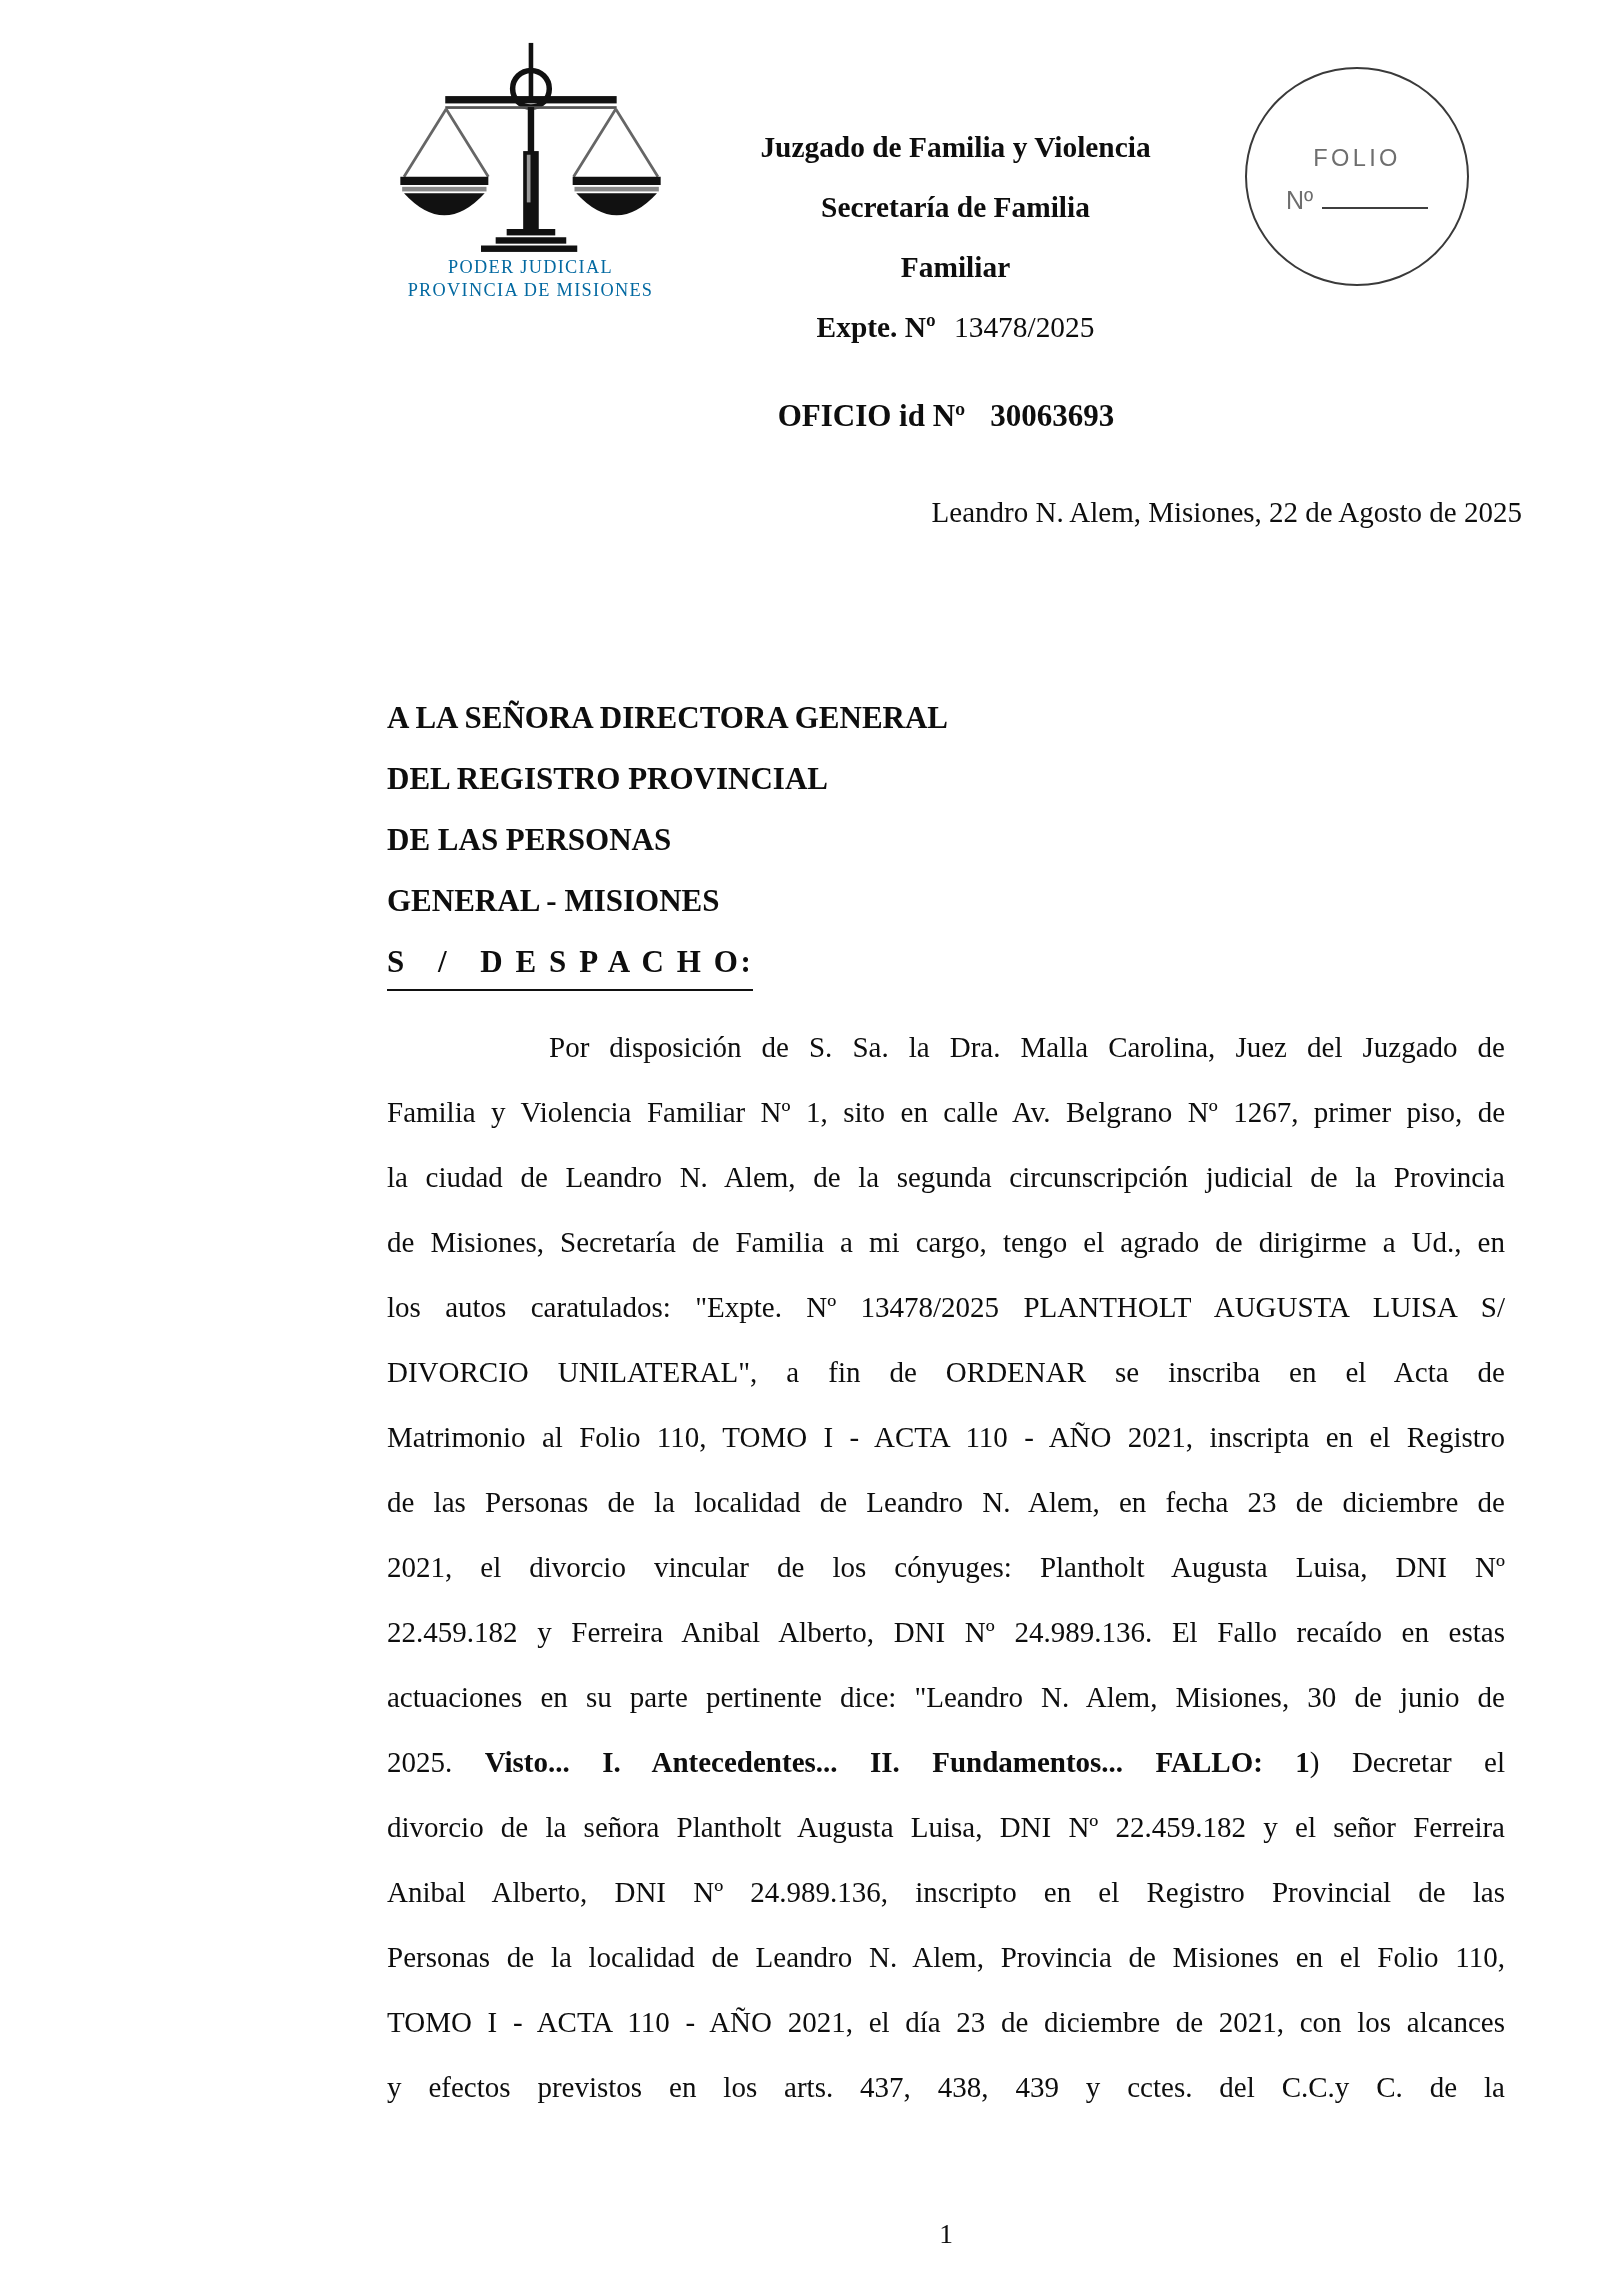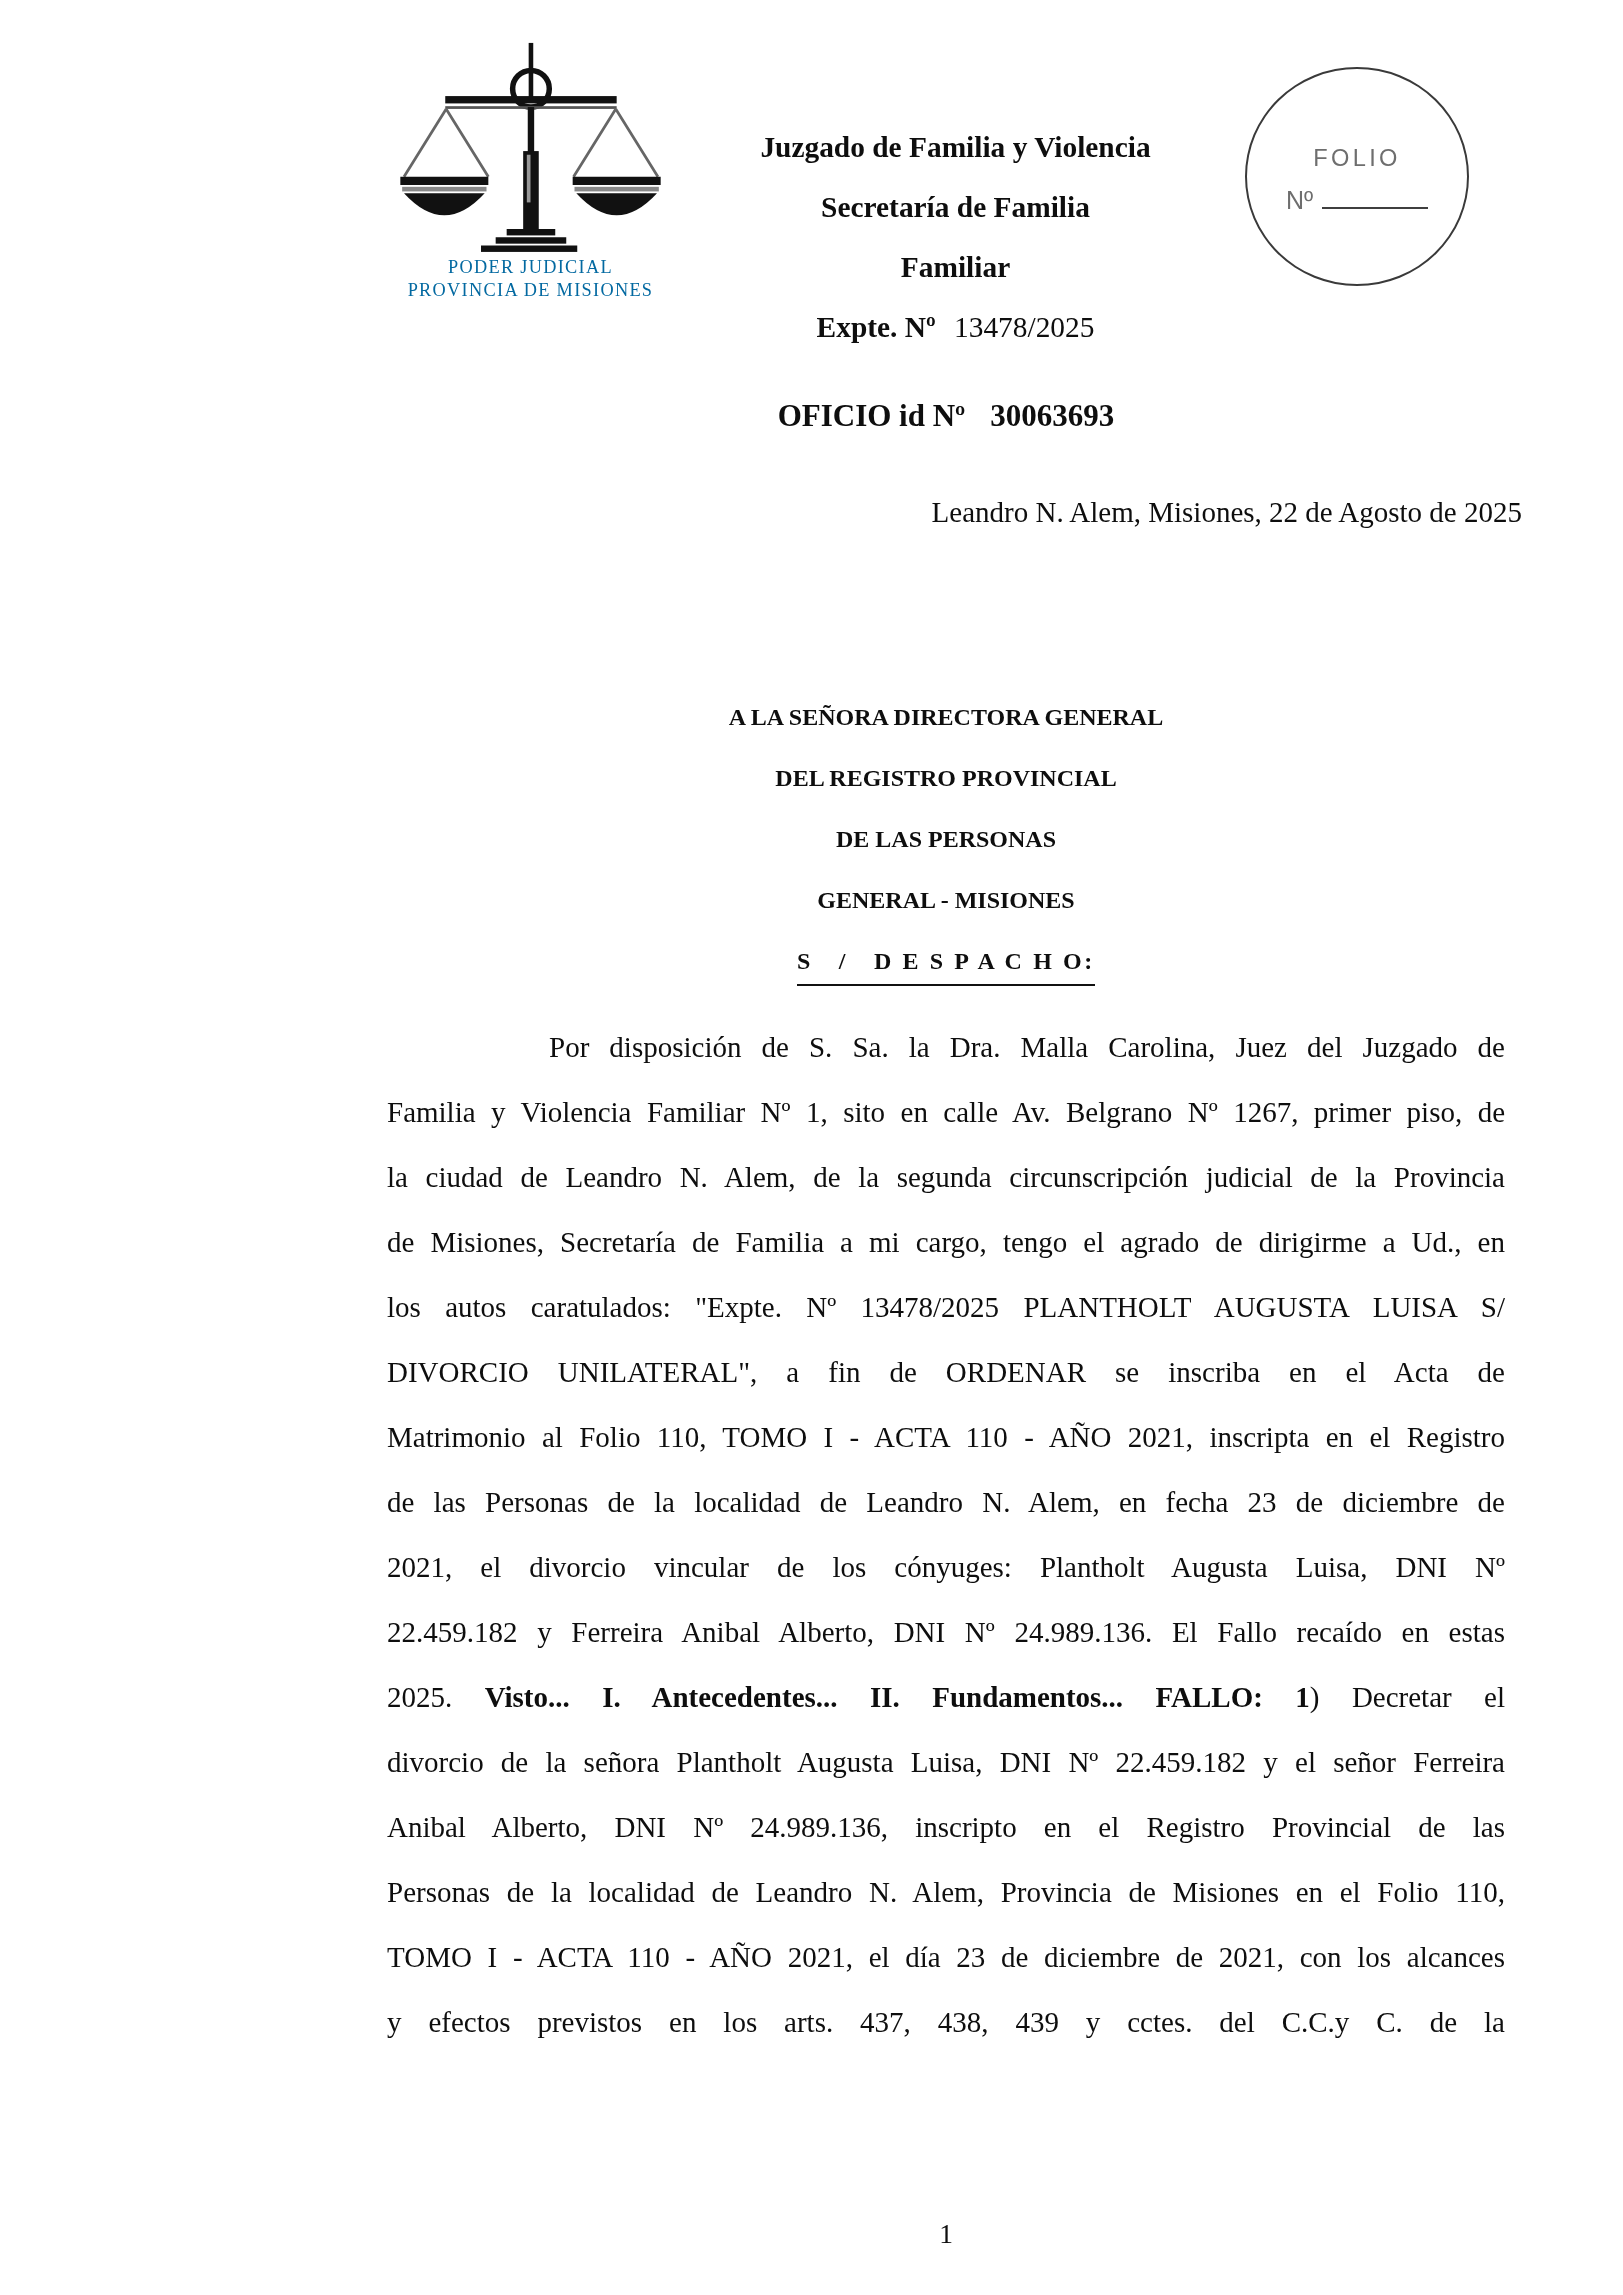--- a/index.html
+++ b/index.html
@@ -39,21 +39,21 @@
     position:absolute;left:387px;top:398px;width:1118px;
     text-align:center;font-weight:bold;font-size:31px;white-space:nowrap;
   }
   .doc-title .title-num{margin-left:25px;}
   .dateline{
     position:absolute;left:387px;top:496px;width:1135px;
     text-align:right;font-size:29px;white-space:nowrap;
   }
   .addressee{
     position:absolute;left:387px;top:687px;width:1118px;
-    font-weight:bold;font-size:24px;text-align:center;
+    font-weight:bold;font-size:31px;
   }
   .addressee .aline{height:61px;line-height:61px;white-space:nowrap;}
   .despacho span{
     border-bottom:2.6px solid #111;padding-bottom:10px;
     white-space:pre;letter-spacing:2.6px;
   }
   .body-text{
     position:absolute;left:387px;top:1015px;width:1118px;
     font-size:29px;
   }
@@ -134,20 +134,21 @@
       <div class="bline indent"><span>Por disposición de S. Sa. la Dra. Malla Carolina, Juez del Juzgado de</span></div>
       <div class="bline"><span>Familia y Violencia Familiar Nº 1, sito en calle Av. Belgrano Nº 1267, primer piso, de</span></div>
       <div class="bline"><span>la ciudad de Leandro N. Alem, de la segunda circunscripción judicial de la Provincia</span></div>
       <div class="bline"><span>de Misiones, Secretaría de Familia a mi cargo, tengo el agrado de dirigirme a Ud., en</span></div>
       <div class="bline"><span>los autos caratulados: "Expte. Nº 13478/2025 PLANTHOLT AUGUSTA LUISA S/</span></div>
       <div class="bline"><span>DIVORCIO UNILATERAL", a fin de ORDENAR se inscriba en el Acta de</span></div>
       <div class="bline"><span>Matrimonio al Folio 110, TOMO I - ACTA 110 - AÑO 2021, inscripta en el Registro</span></div>
       <div class="bline"><span>de las Personas de la localidad de Leandro N. Alem, en fecha 23 de diciembre de</span></div>
       <div class="bline"><span>2021, el divorcio vincular de los cónyuges: Plantholt Augusta Luisa, DNI Nº</span></div>
       <div class="bline"><span>22.459.182 y Ferreira Anibal Alberto, DNI Nº 24.989.136. El Fallo recaído en estas</span></div>
+      <div class="bline"><span>actuaciones en su parte pertinente dice: "Leandro N. Alem, Misiones, 30 de junio de</span></div>
       <div class="bline"><span>2025. </span><span class="b">Visto... I. Antecedentes... II. Fundamentos... FALLO: 1</span><span>) Decretar el</span></div>
       <div class="bline"><span>divorcio de la señora Plantholt Augusta Luisa, DNI Nº 22.459.182 y el señor Ferreira</span></div>
       <div class="bline"><span>Anibal Alberto, DNI Nº 24.989.136, inscripto en el Registro Provincial de las</span></div>
       <div class="bline"><span>Personas de la localidad de Leandro N. Alem, Provincia de Misiones en el Folio 110,</span></div>
       <div class="bline"><span>TOMO I - ACTA 110 - AÑO 2021, el día 23 de diciembre de 2021, con los alcances</span></div>
       <div class="bline"><span>y efectos previstos en los arts. 437, 438, 439 y cctes. del C.C.y C. de la</span></div>
     </div>
 
   <div class="pageno">1</div>
 

